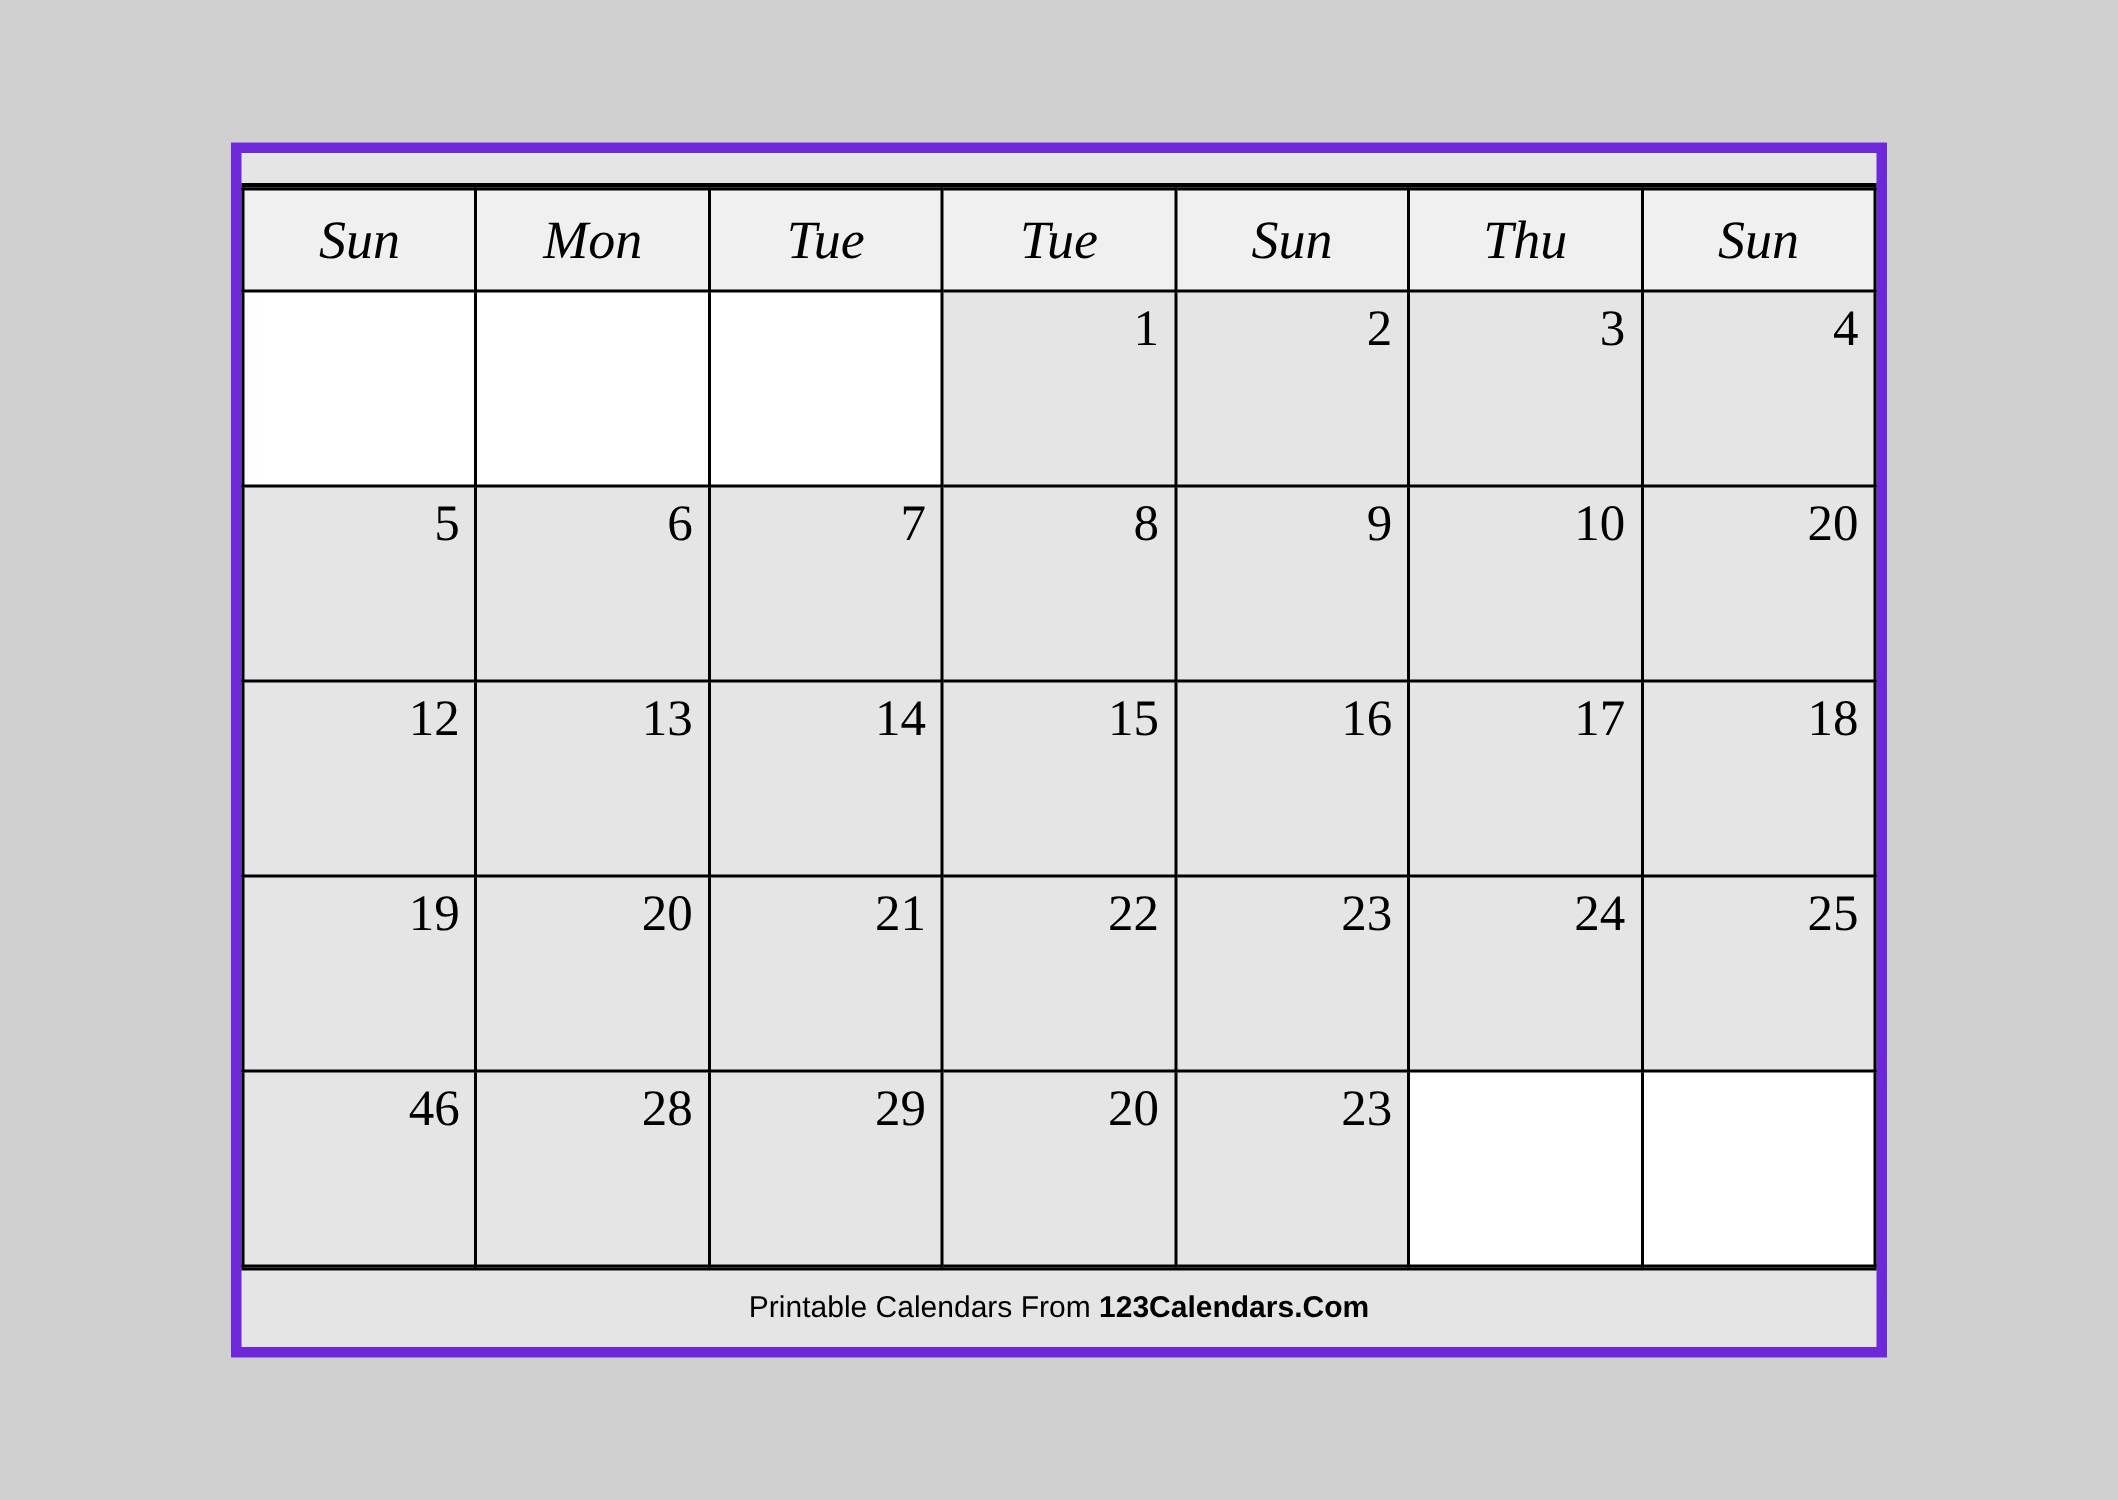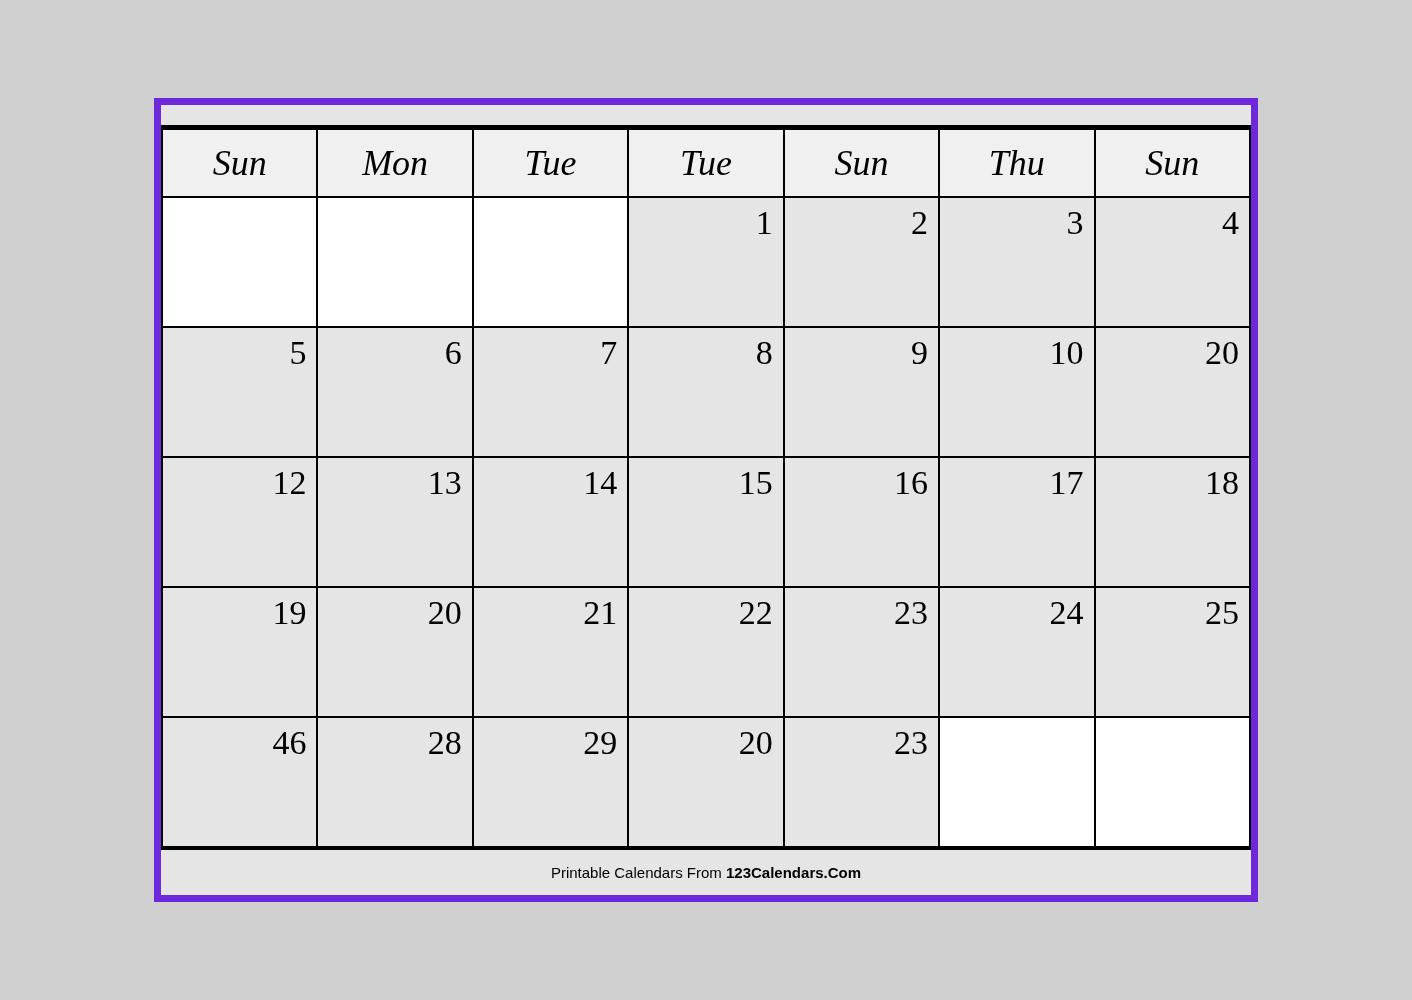--- a/index.html
+++ b/index.html
@@ -62,21 +62,21 @@
       font-family: Georgia, serif;
     }
 
     .calendar-grid td.empty {
       background: #fff;
     }
 
     .footer {
       text-align: center;
       padding: 14px;
-      font-size: 15px;
+      font-size: 20px;
       font-family: Arial, sans-serif;
       border-top: 2px solid #000;
     }
 
     .footer .bold-site {
       font-weight: bold;
     }
   </style>
 </head>
 <body>

